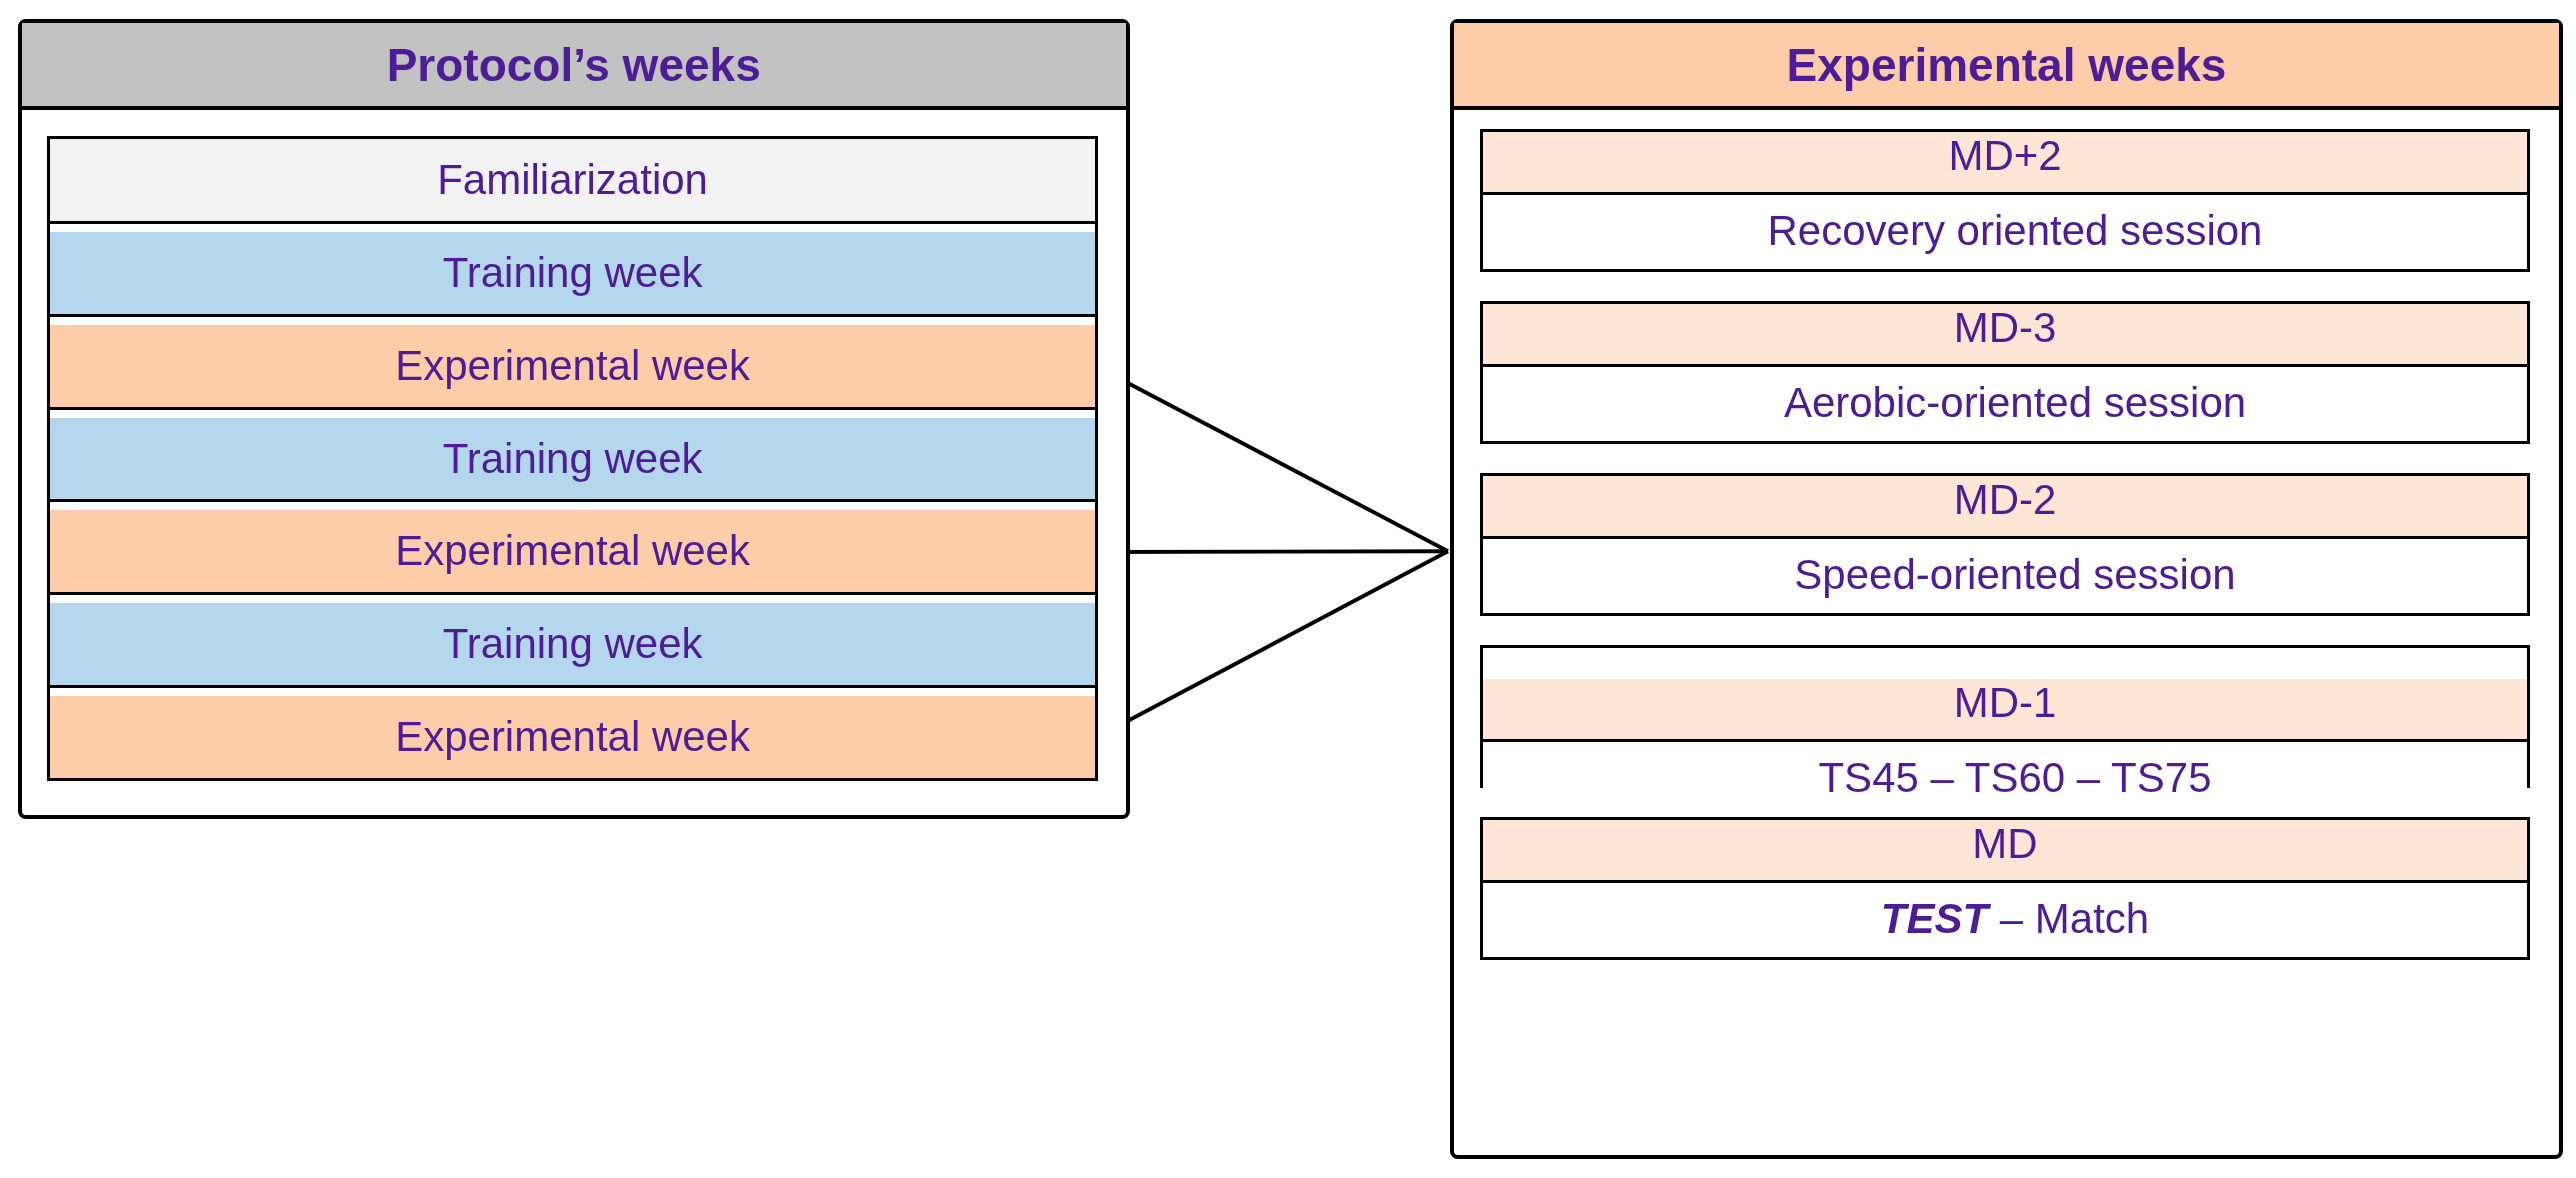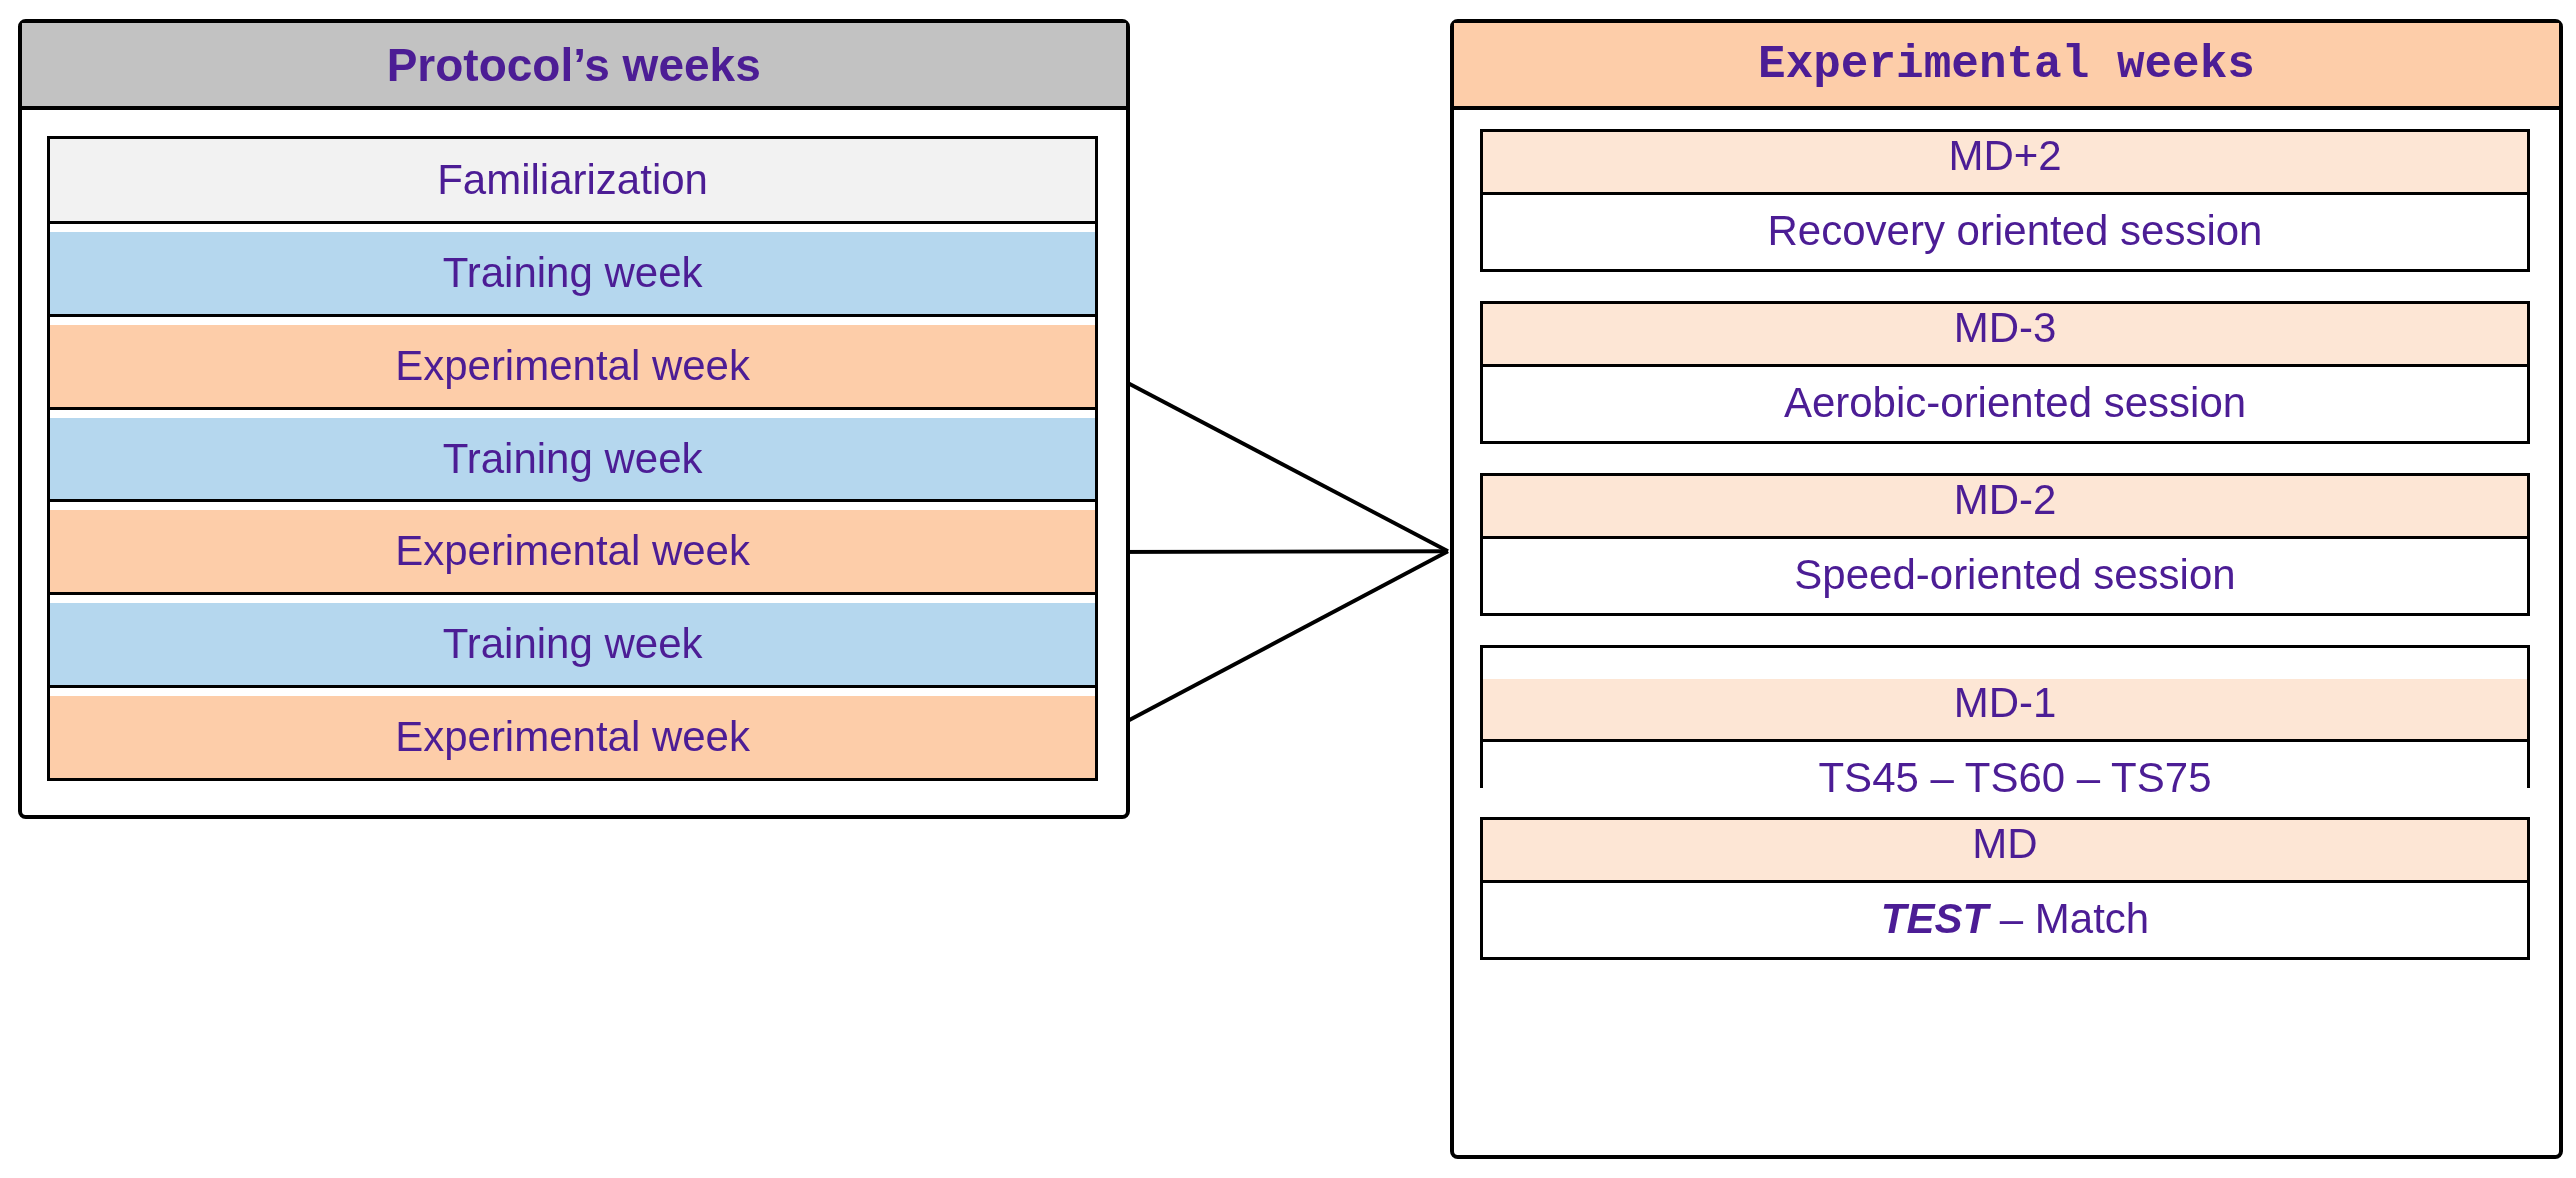--- a/index.html
+++ b/index.html
@@ -131,21 +131,21 @@
       <div class="row" style="background-color: rgb(181, 215, 238);">
         <span>Training week</span>
       </div>
       <div class="row" style="background-color: rgb(253, 205, 169);">
         <span>Experimental week</span>
       </div>
     </div>
   </div>
 
   <div id="right-panel" class="panel">
-    <div class="panel-header" style="background-color: rgb(253, 205, 169); font-family: Liberation Mono, monospace;">
+    <div class="panel-header" style="background-color: rgb(253, 205, 169);">
       <span>Experimental weeks</span>
     </div>
     <div class="blocks">
 
       <div class="block">
         <div class="block-day" style="background-color: rgb(253, 230, 213);">
           <span>MD+2</span>
         </div>
         <div class="block-session">
           <span class="em"></span>

